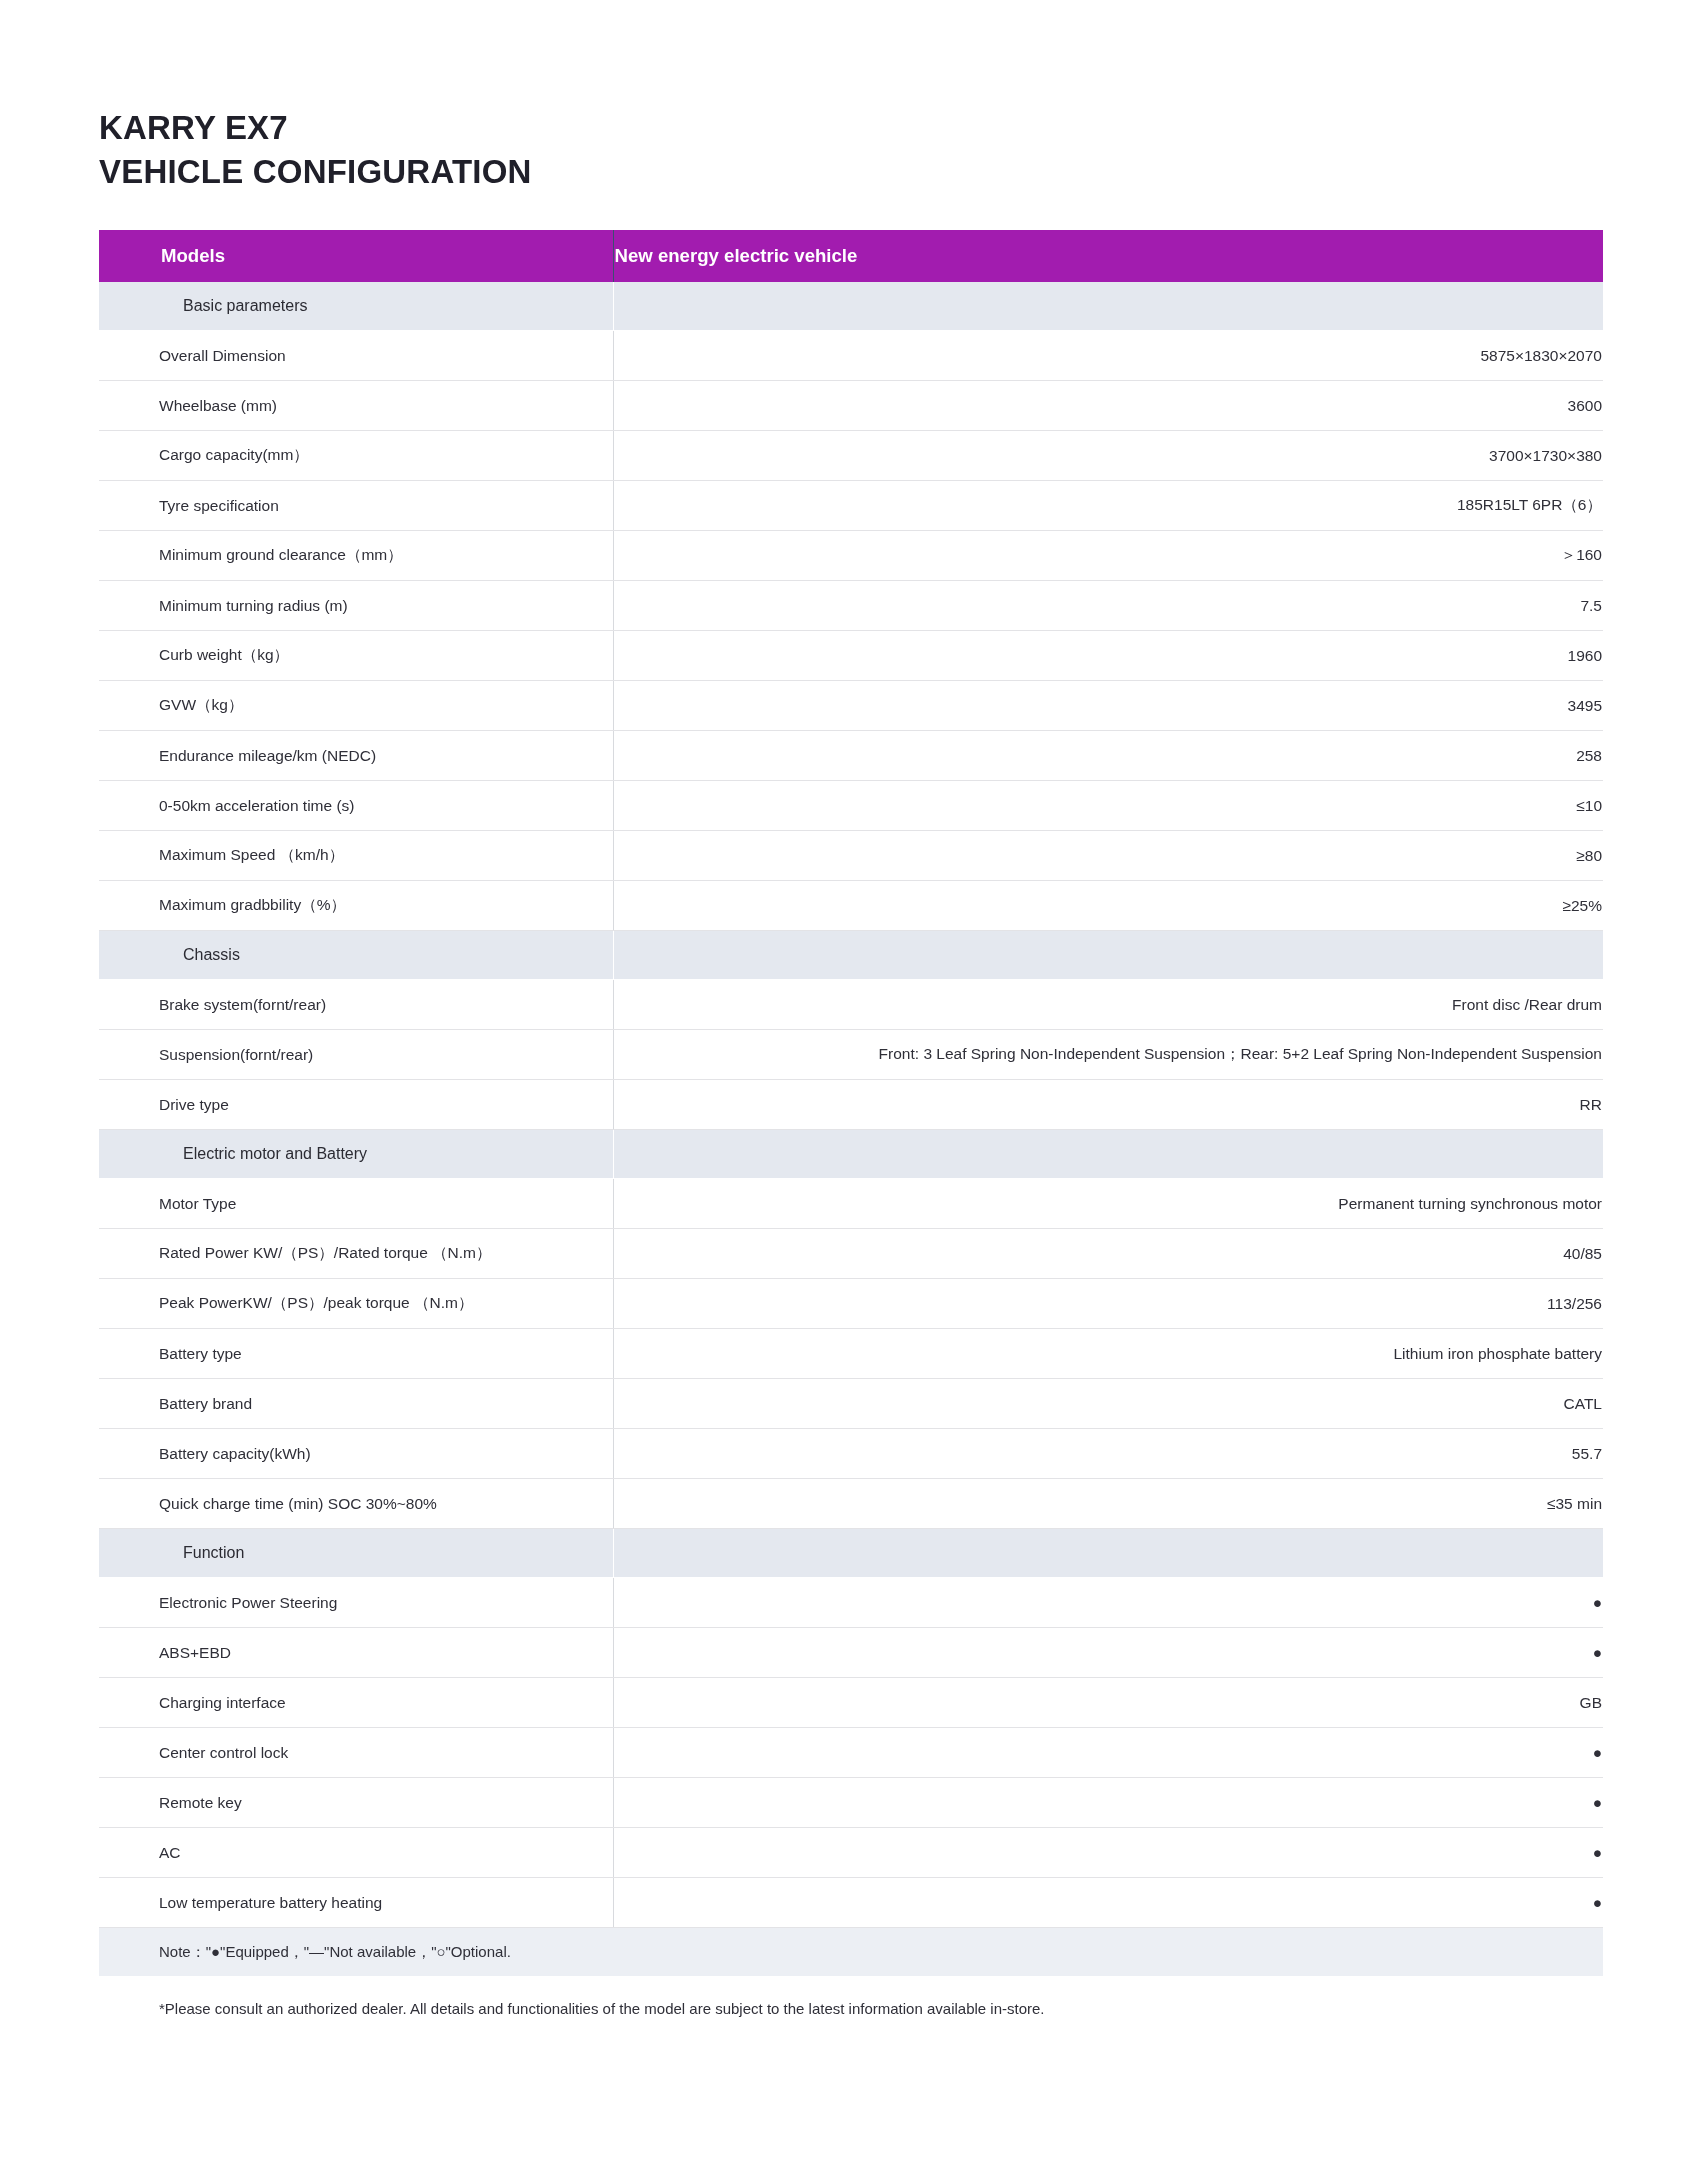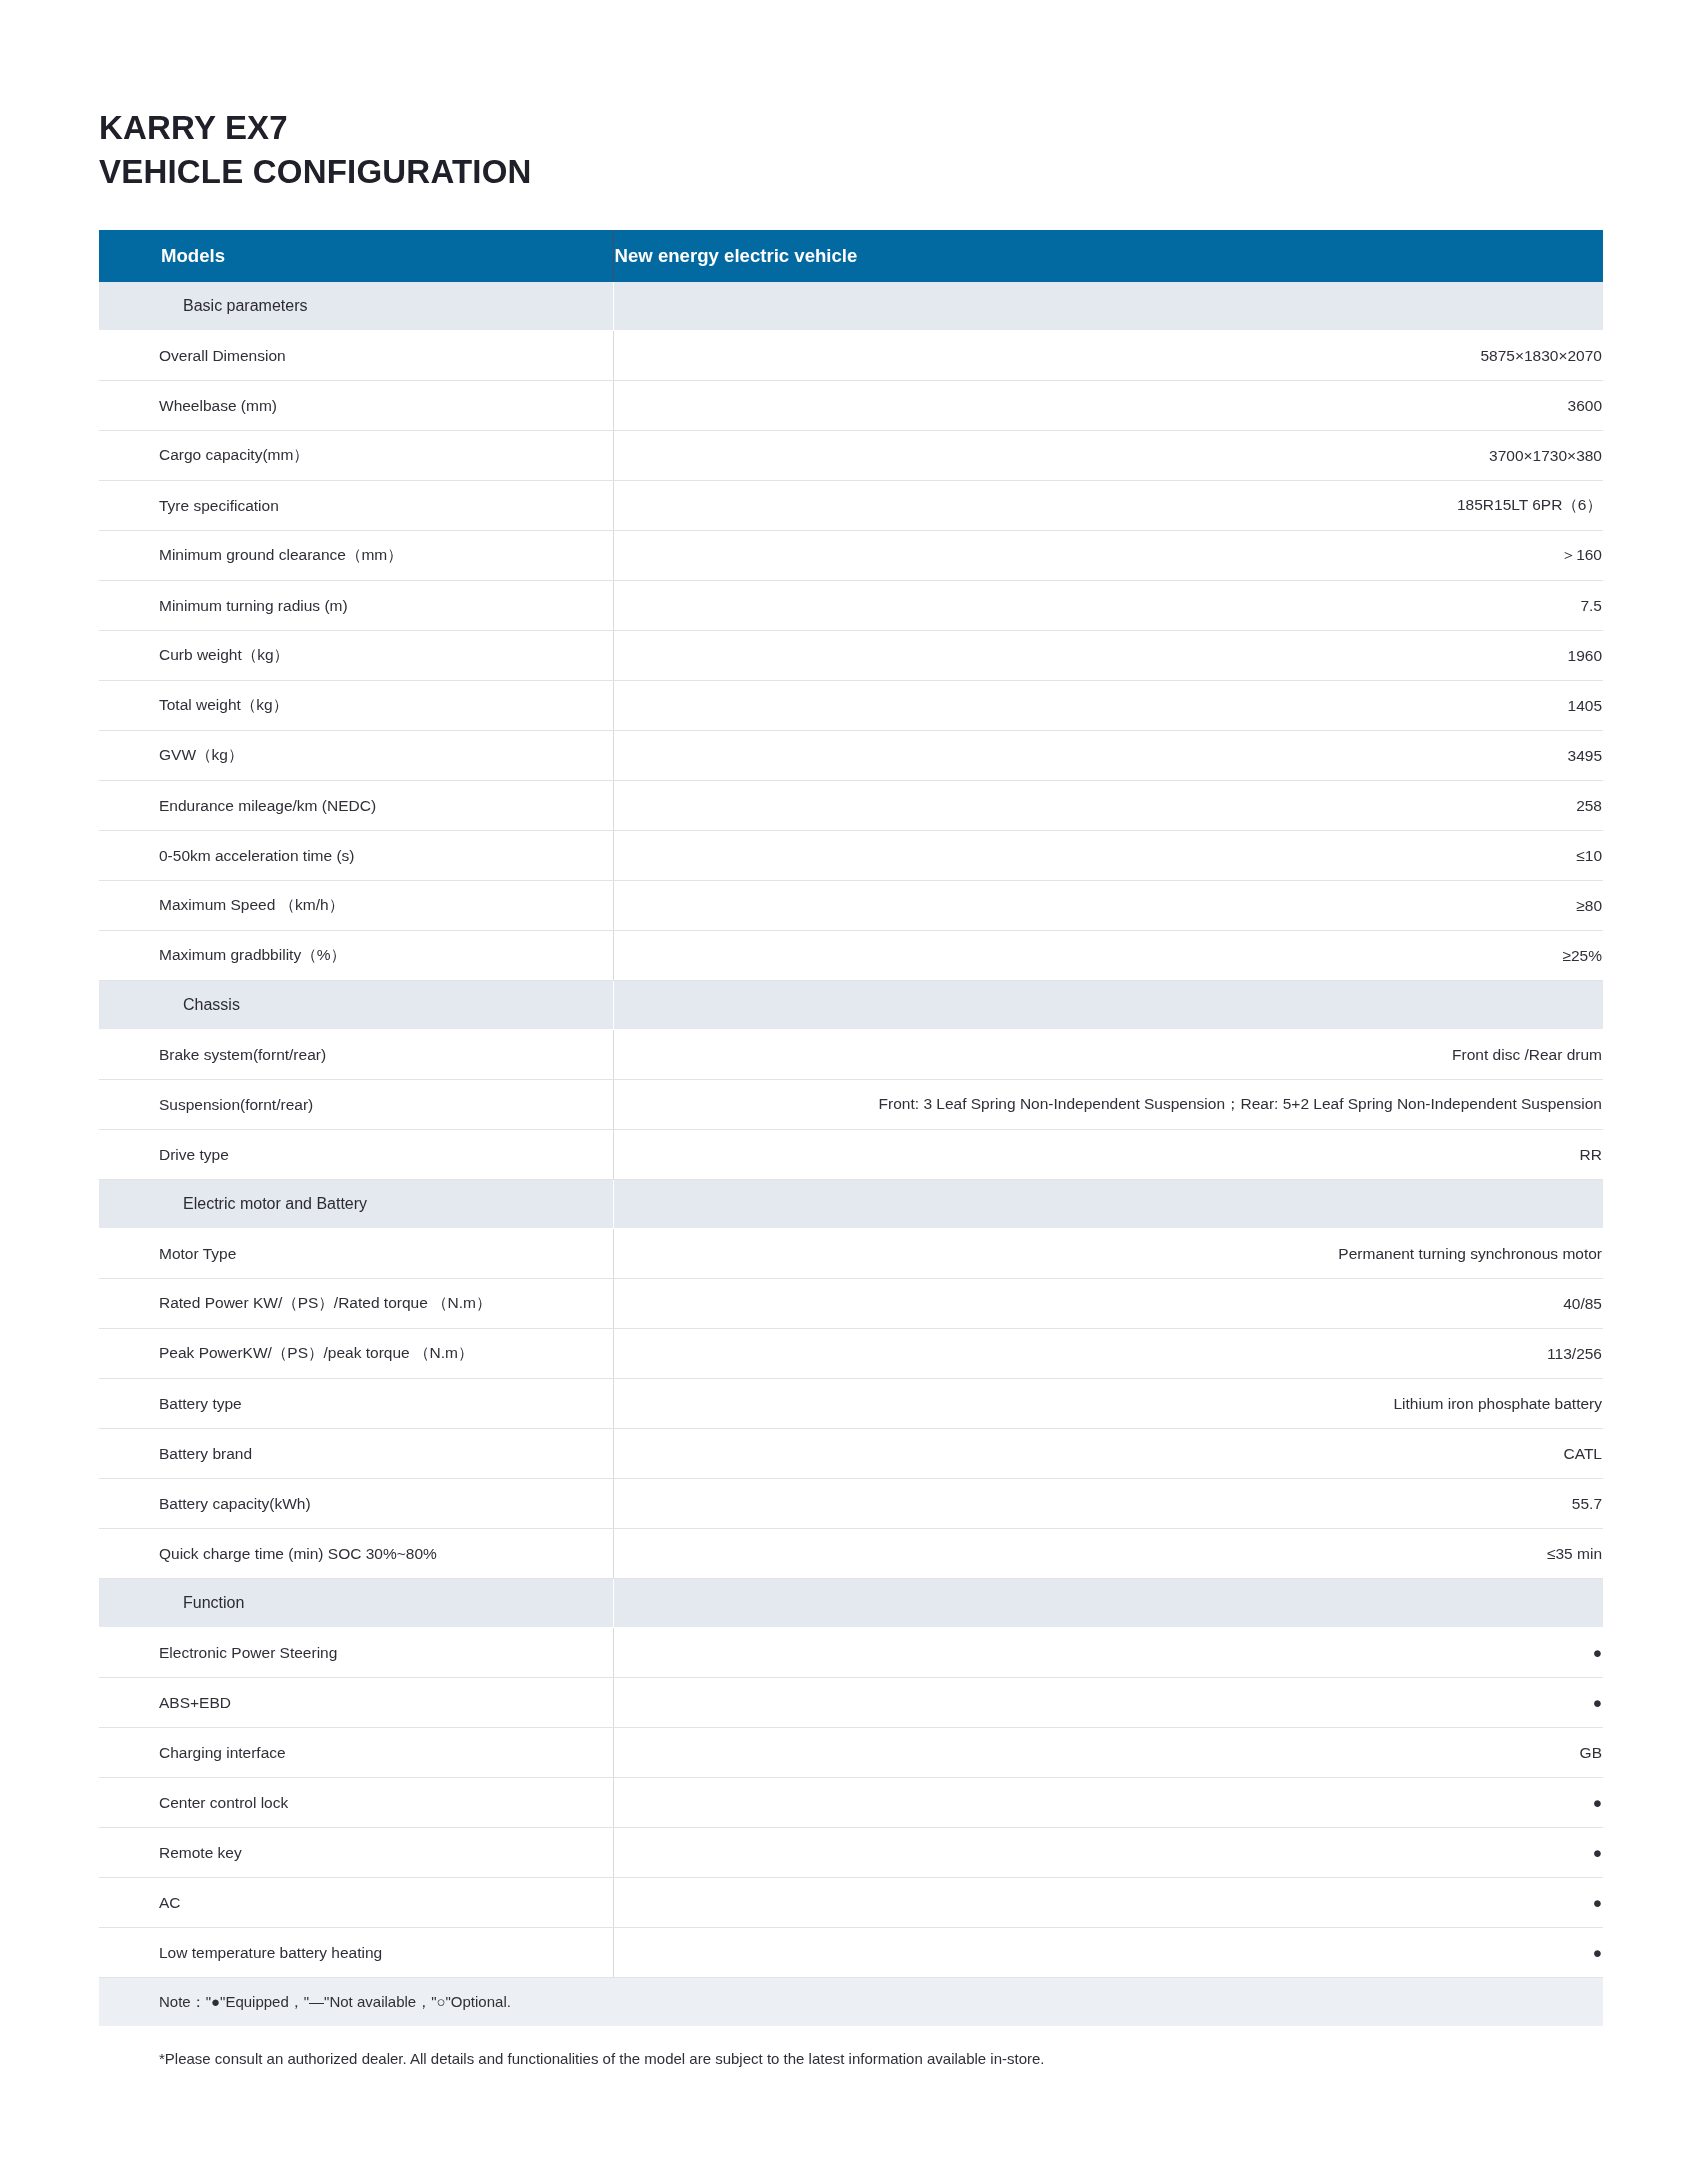--- a/index.html
+++ b/index.html
@@ -32,21 +32,21 @@
   }
   table.spec {
     width: 1504px;
     border-collapse: collapse;
     table-layout: fixed;
   }
   table.spec col.c1 { width: 514px; }
   table.spec col.c2 { width: 990px; }
 
   thead th {
-    background: #0369a1;
+    background: #a21caf;
     color: #ffffff;
     font-size: 18.6px;
     font-weight: bold;
     height: 50px;
     vertical-align: middle;
   }
   thead th.left {
     text-align: left;
     padding-left: 62px;
     border-right: 0.9px solid #3c4f70;
@@ -147,24 +147,20 @@
         </tr>
       <tr class="row">
           <td class="label">Minimum turning radius (m)</td>
           <td class="value">7.5</td>
         </tr>
       <tr class="row">
           <td class="label">Curb weight（kg）</td>
           <td class="value">1960</td>
         </tr>
       <tr class="row">
-          <td class="label">Total weight（kg）</td>
-          <td class="value">1405</td>
-        </tr>
-      <tr class="row">
           <td class="label">GVW（kg）</td>
           <td class="value">3495</td>
         </tr>
       <tr class="row">
           <td class="label">Endurance mileage/km (NEDC)</td>
           <td class="value">258</td>
         </tr>
       <tr class="row">
           <td class="label">0-50km acceleration time (s)</td>
           <td class="value">≤10</td>

